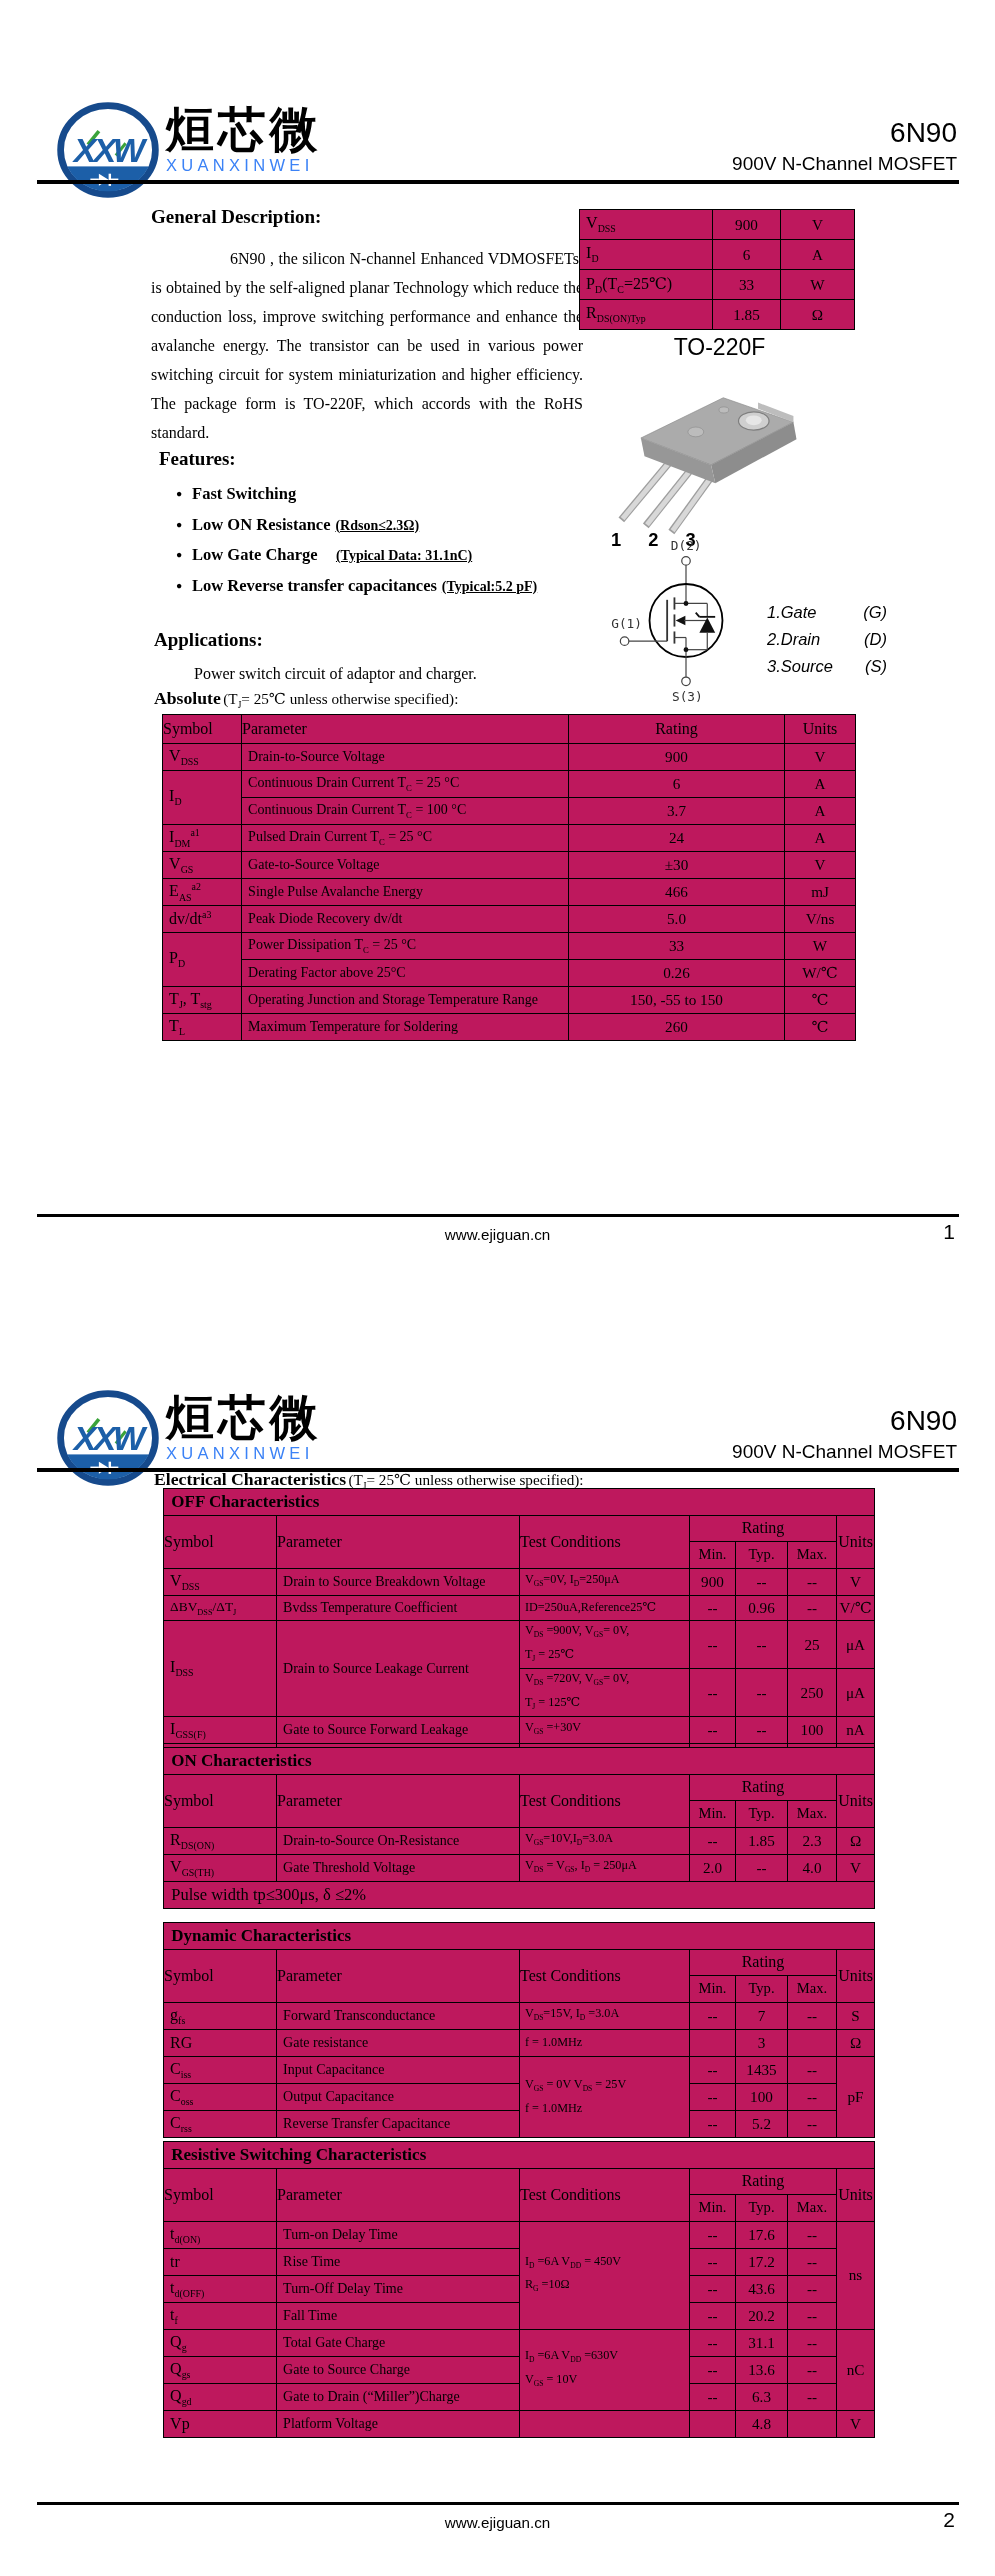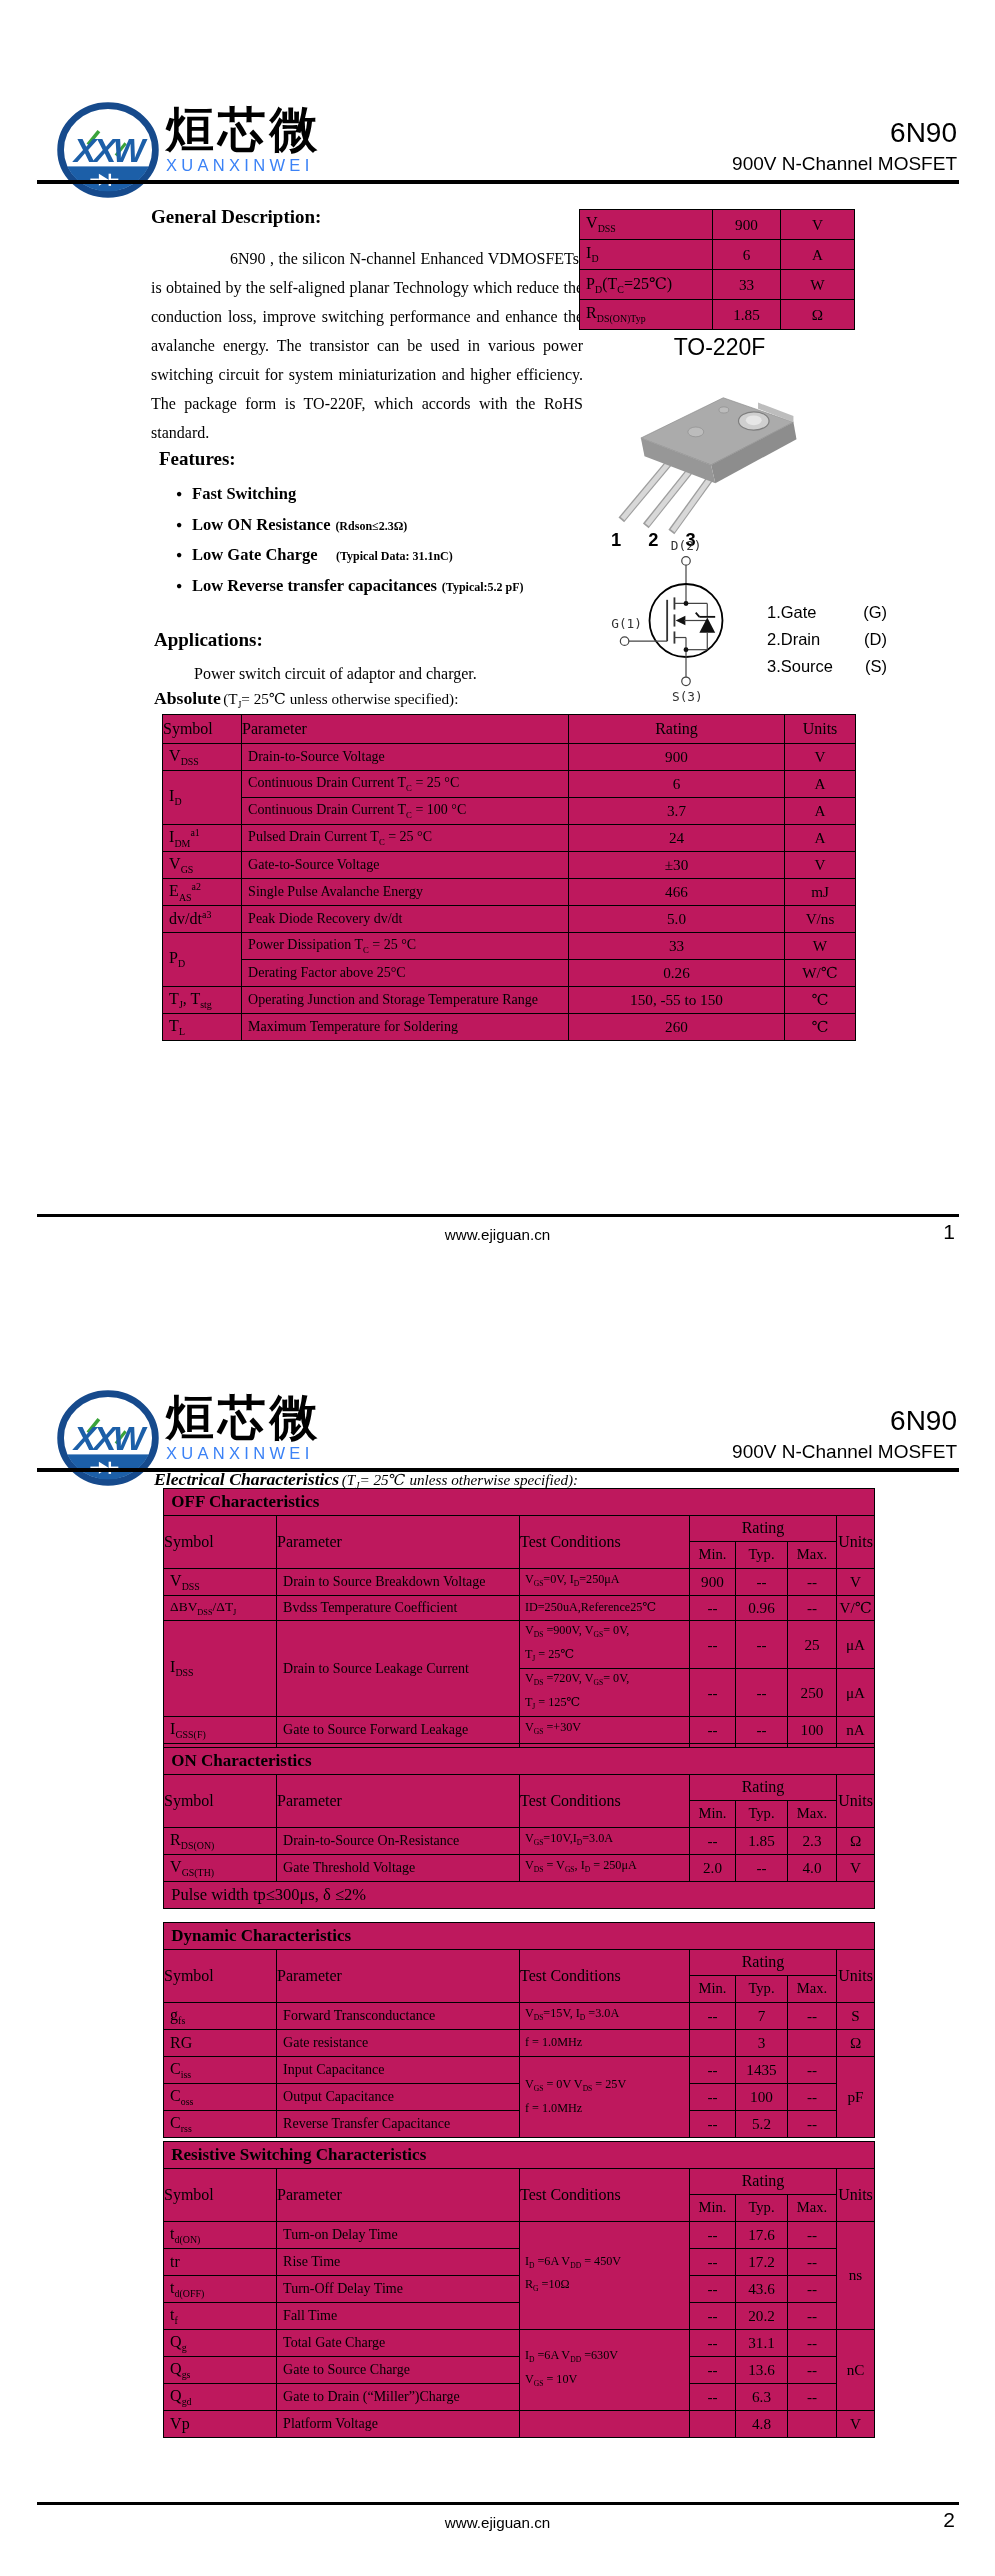--- a/index.html
+++ b/index.html
@@ -14,21 +14,21 @@
   .pn{position:absolute;right:38px;top:118px;text-align:right;font-family:"Liberation Sans","DejaVu Sans",sans-serif;}
   .pn-part{font-size:28px;line-height:29px;}
   .pn-fam{font-size:19px;margin-top:6.1px;}
   
   .sec-title{position:absolute;font-size:19px;font-weight:bold;}
   .desc-body{position:absolute;left:151px;top:244px;width:432px;font-size:16px;line-height:29px;text-align:justify;text-indent:79px;}
   .feat{position:absolute;left:176px;top:479px;}
   .feat-item{height:30.5px;line-height:30.5px;white-space:nowrap;}
   .bullet{display:inline-block;font-size:10.4px;vertical-align:1.8px;margin-right:9.8px;}
   .feat-label{font-size:16.5px;font-weight:bold;}
-  .feat-note{font-size:12px;font-weight:bold;margin-left:4.9px;}
+  .feat-note{font-size:14px;font-weight:bold;margin-left:4.9px;text-decoration:underline;}
   .apps-body{position:absolute;left:194px;top:665px;font-size:16px;}
   .mix-title{position:absolute;white-space:nowrap;}
   .mix-b{font-size:17.7px;font-weight:bold;}
   .mix-c{font-size:15.2px;}
   
   table.t{border-collapse:collapse;table-layout:fixed;position:absolute;border:1.8px solid #000;background:#be185d;}
   table.t td{border:1.2px solid #000;padding:0;overflow:hidden;vertical-align:middle;}
   .c{text-align:center;}
   .cap{font-size:17px;font-weight:bold;padding-left:7.3px !important;}
   .hd{font-size:16px;}
@@ -44,21 +44,21 @@
   .note-row{font-size:16.5px;padding-left:7.3px !important;}
   sub{font-size:62%;}
   sup{font-size:62%;}
   .r42{height:25.6px;}.r44{height:27px;}.r46{height:28px;}.r48{height:29px;}.r49{height:30px;}
   
   .pkg-name{position:absolute;left:634px;top:334px;width:171px;text-align:center;font-family:"Liberation Sans","DejaVu Sans",sans-serif;font-size:23px;}
   .pkg-img{position:absolute;left:598px;top:366px;}
   .pin-nums{position:absolute;left:611px;top:529px;font-family:"Liberation Sans","DejaVu Sans",sans-serif;font-size:18.3px;font-weight:bold;letter-spacing:11px;}
   .mos-sym{position:absolute;left:610px;top:535px;}
   .legend{position:absolute;left:767px;top:599px;width:120px;font-family:"Liberation Sans","DejaVu Sans",sans-serif;font-size:16.5px;}
-  .legend-row{display:flex;justify-content:space-between;line-height:27px;}
+  .legend-row{display:flex;justify-content:space-between;line-height:27px;font-style:italic;}
   
   .foot-site{position:absolute;left:0;top:1226px;width:995px;text-align:center;font-family:"Liberation Sans","DejaVu Sans",sans-serif;font-size:15.2px;}
   .foot-page{position:absolute;right:40px;top:1220px;font-family:"Liberation Sans","DejaVu Sans",sans-serif;font-size:21px;}
   .svgtext{font-family:"DejaVu Sans Mono",monospace;font-size:21px;fill:#333;}
 </style>
 </head>
 <body>
 
 <div class="page">
 
@@ -309,21 +309,21 @@
   <div class="brand">
     <div class="brand-cn">烜芯微</div>
     <div class="brand-en">XUANXINWEI</div>
   </div>
   <div class="pn">
     <div class="pn-part">6N90</div>
     <div class="pn-fam">900V N-Channel MOSFET</div>
   </div>
   <div class="hline" style="top:180px;"></div>
 
-  <div class="mix-title" style="left:154px;top:181px;font-style:italic;"><span class="mix-b">Electrical Characteristics</span> <span class="mix-c">(T<sub>J</sub>= 25℃  unless otherwise specified):</span></div>
+  <div class="mix-title" style="left:154px;top:181px;"><span class="mix-b">Electrical Characteristics</span> <span class="mix-c">(T<sub>J</sub>= 25℃  unless otherwise specified):</span></div>
 
   <table class="t" style="left:163px;top:200px;width:710px;">
     <colgroup>
         <col style="width:113px">
         <col style="width:243px">
         <col style="width:170px">
         <col style="width:46px">
         <col style="width:52px">
         <col style="width:49px">
         <col style="width:38px">

